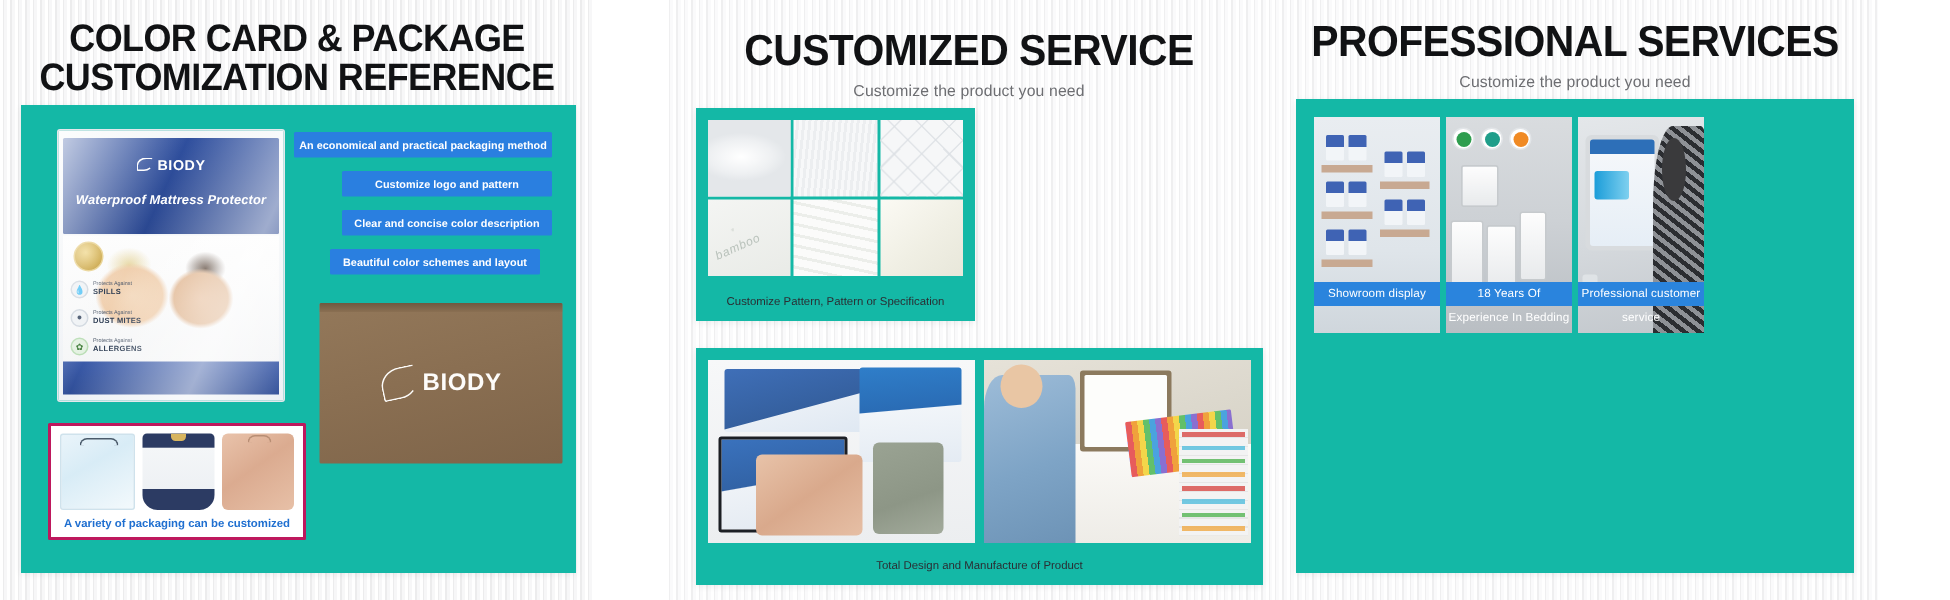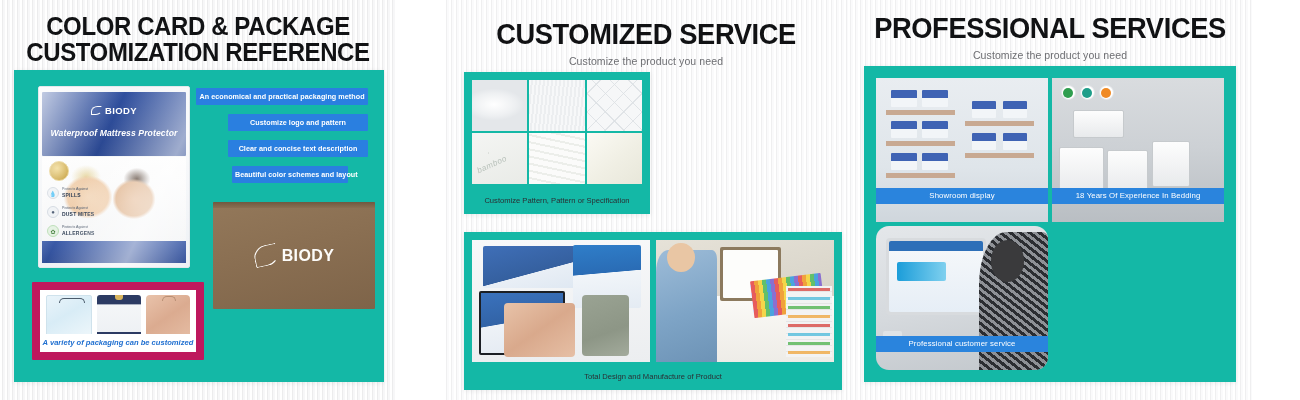--- a/index.html
+++ b/index.html
@@ -116,21 +116,21 @@
 
   .bars { position:absolute; left:182px; top:18px; width:172px; }
   .bar {
     background:#2a7fe0; color:#ffffff; font-size:7.2px; font-weight:bold;
     text-align:center; border-radius:1px; padding:4px 3px; margin-bottom:9px;
     letter-spacing:.05px; white-space:nowrap;
   }
   .bar.b1 { width:172px; margin-left:0; }
   .bar.b2 { width:140px; margin-left:32px; }
   .bar.b3 { width:140px; margin-left:32px; }
-  .bar.b4 { width:116px; margin-left:36px; }
+  .bar.b4 { width:140px; margin-left:24px; }
 
   .box-photo {
     position:absolute; left:199px; top:132px; width:162px; height:107px;
     background:linear-gradient(165deg,#93785a 0%,#8a6f52 45%,#7e6449 100%);
     border-radius:1px; overflow:hidden;
   }
   .box-photo:before {
     content:""; position:absolute; left:0; top:0; right:0; height:6px;
     background:linear-gradient(180deg,#6f5940,#8a6f52);
   }
@@ -142,21 +142,21 @@
     display:inline-block; width:24px; height:21px; margin-right:4px;
     border:1.6px solid #fdfcfa; border-radius:58% 8% 52% 8%;
     border-right-color:transparent; transform:rotate(-12deg);
   }
   .boxtxt { position:absolute; left:199px; top:248px; width:170px; }
   .boxtxt .h { font-size:8.4px; font-weight:bold; color:#15171a; letter-spacing:.05px; }
   .boxtxt .p { font-size:8.1px; color:#2d3034; line-height:1.48; margin-top:3px; }
 
   .var-box {
     position:absolute; left:18px; top:212px; width:172px; height:78px;
-    border:8px solid #be185d; background:#ffffff; border-radius:1px;font-style:italic;
+    border:2px solid #be185d; background:#ffffff; border-radius:1px;
   }
   .var-items { display:flex; gap:5px; padding:5px 6px 0 6px; height:56px; }
   .vi { flex:1; border-radius:2px; position:relative; overflow:hidden; }
   .vi.pvc {
     background:linear-gradient(150deg,#eaf4fa 0%,#d8ecf6 40%,#f3f9fc 100%);
     border:1px solid #cfe2ec;
   }
   .vi.pvc:before { content:""; position:absolute; left:12px; top:2px; width:24px; height:4px;
     border:1.2px solid #4a5a6a; border-bottom:none; border-radius:6px 6px 0 0; }
   .vi.drawstring {
@@ -266,21 +266,21 @@
     background:repeating-linear-gradient(180deg,
       #d9534f 0 3px, rgba(0,0,0,0) 3px 9px,
       #5bc0de 9px 12px, rgba(0,0,0,0) 12px 18px,
       #5cb85c 18px 21px, rgba(0,0,0,0) 21px 27px,
       #f0ad4e 27px 30px, rgba(0,0,0,0) 30px 36px); opacity:.85; }
 
   
   .p3-card { left:16px; top:66px; width:372px; height:316px; }
   .photo-grid {
     position:absolute; left:12px; top:12px; right:12px; bottom:12px;
-    display:grid; grid-template-columns:1fr 1fr; grid-template-rows:1fr 1fr; gap:4px;
+    display:grid; grid-template-columns:1fr 1fr 1fr 1fr; grid-template-rows:1fr 1fr; gap:4px;
   }
   .ph { position:relative; overflow:hidden; background:#eceef0; }
   .ph-cap {
     position:absolute; left:0; right:0; bottom:18px; height:16px; line-height:16px;
     background:#2a84dd; color:#ffffff; font-size:7.8px; text-align:center;
     letter-spacing:.1px; z-index:9;
   }
   
   .ph.showroom { background:linear-gradient(180deg,#e9edf1 0%,#dfe5ea 62%,#cfd6dc 100%); }
   .shelf { position:absolute; left:6%; width:40%; height:5px; background:#c8a992; }
@@ -297,21 +297,21 @@
   .ph.factory { background:linear-gradient(180deg,#d9dcdf 0%,#cdd1d5 48%,#b9bec3 100%); }
   .certs { position:absolute; left:5%; top:5%; display:flex; gap:4px; z-index:8; }
   .cert { width:15px; height:15px; border-radius:50%; background:#fff; border:1.2px solid #e2e5e8;
     display:flex; align-items:center; justify-content:center; }
   .cert i { display:block; width:10px; height:10px; border-radius:50%; }
   .cert.g1 i { background:#2f9e4f; }
   .cert.g2 i { background:#1f9e8a; }
   .cert.o1 i { background:#f08a24; }
   .cart { position:absolute; background:linear-gradient(180deg,#fdfdfd,#e8eaec); border:1px solid #c6cacd; border-radius:2px; }
   
-  .ph.service { background:linear-gradient(170deg,#e4e7ea 0%,#d5d9dd 55%,#c2c7cc 100%);border-radius:13px; }
+  .ph.service { background:linear-gradient(170deg,#e4e7ea 0%,#d5d9dd 55%,#c2c7cc 100%); }
   .monitor { position:absolute; left:6%; top:8%; width:58%; height:54%;
     background:#d8dbde; border-radius:4px; padding:3px; }
   .monitor .screen { width:100%; height:100%; background:linear-gradient(180deg,#2d6fb8 0 14%,#f4f7fa 14%,#e6eef6 100%); border-radius:2px; position:relative; }
   .monitor .screen:after { content:""; position:absolute; left:8%; top:30%; width:52%; height:26%;
     background:linear-gradient(90deg,#1b9dd9,#7fd0ef); border-radius:2px; }
   .agent { position:absolute; right:-2%; top:4%; width:42%; height:96%;
     background:repeating-linear-gradient(38deg,#2b2d31 0 3px,#8e9196 3px 6px); border-radius:38% 12% 0 0; }
   .agent:before { content:""; position:absolute; left:16%; top:6%; width:46%; height:30%;
     background:#3a3a3c; border-radius:50%; }
   .keyboard { position:absolute; left:12%; bottom:14%; width:52%; height:9%;
@@ -368,21 +368,21 @@
               </span>
             </div>
           </div>
           <div class="pkg-foot"></div>
           <div class="pkg-sheen"></div>
         </div>
 
         <div class="bars">
           <div class="bar b1">An economical and practical packaging method</div>
           <div class="bar b2">Customize logo and pattern</div>
-          <div class="bar b3">Clear and concise text description</div>
+          <div class="bar b3">Clear and concise color description</div>
           <div class="bar b4">Beautiful color schemes and layout</div>
         </div>
 
         <div class="box-photo">
           <div class="box-logo">
             <span class="mark"></span>
               <span>BIODY</span>
           </div>
         </div>
 

